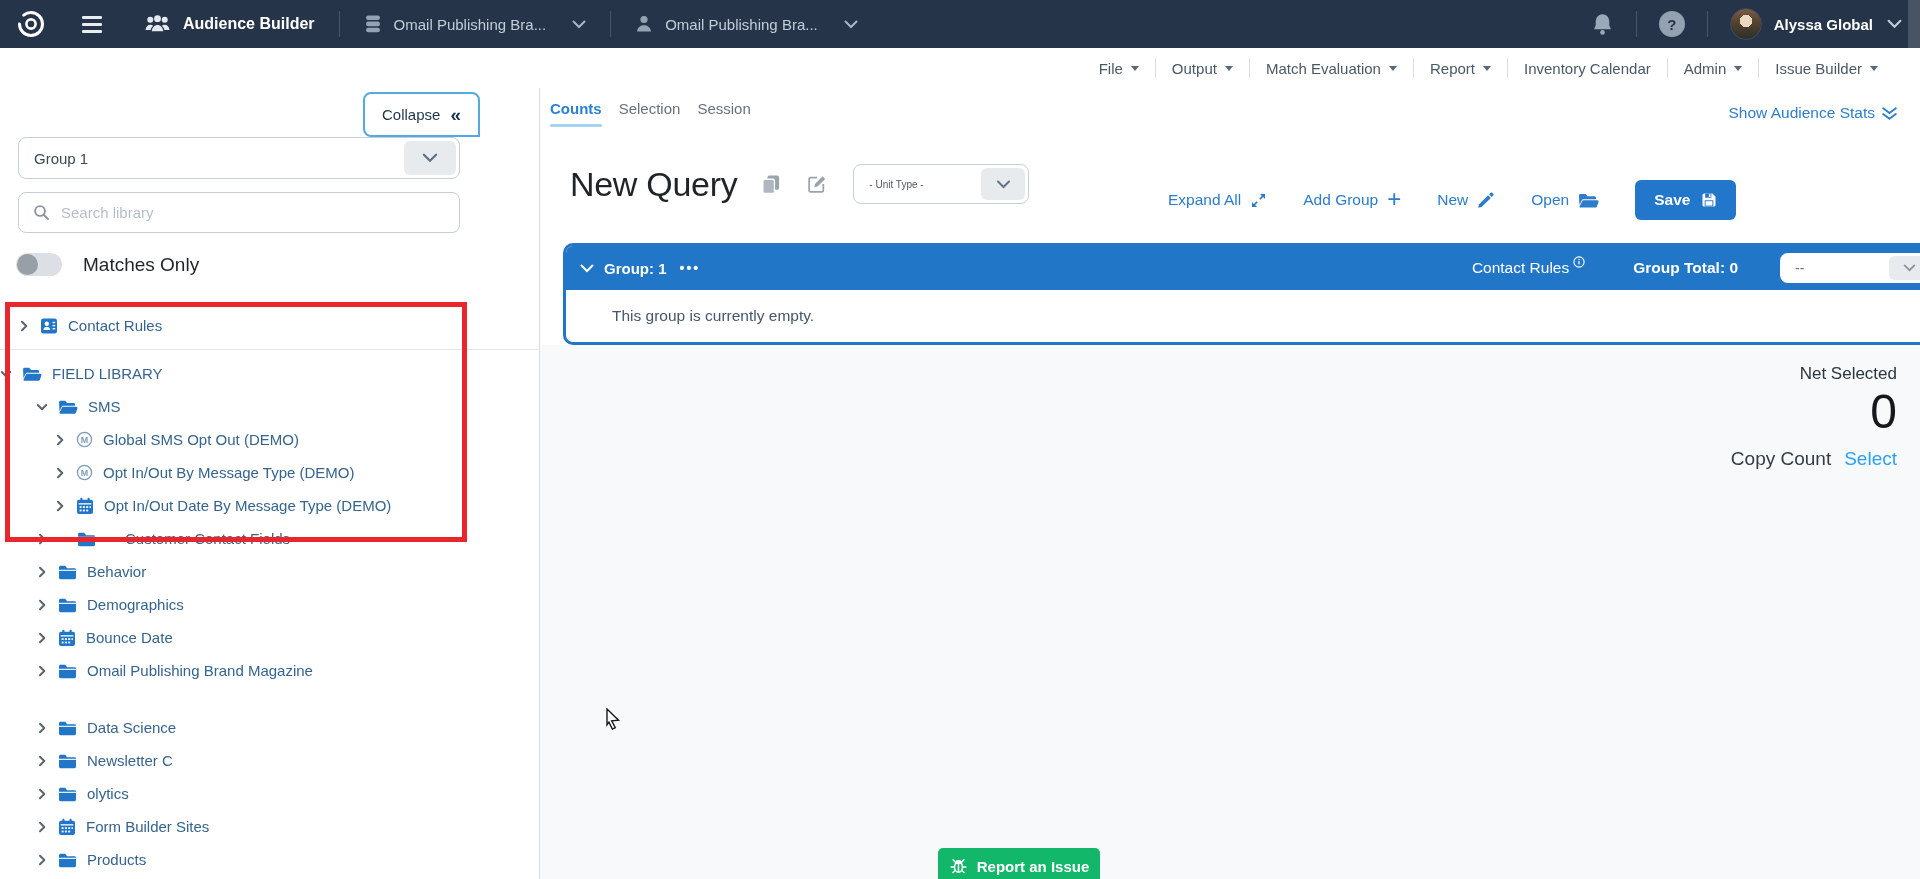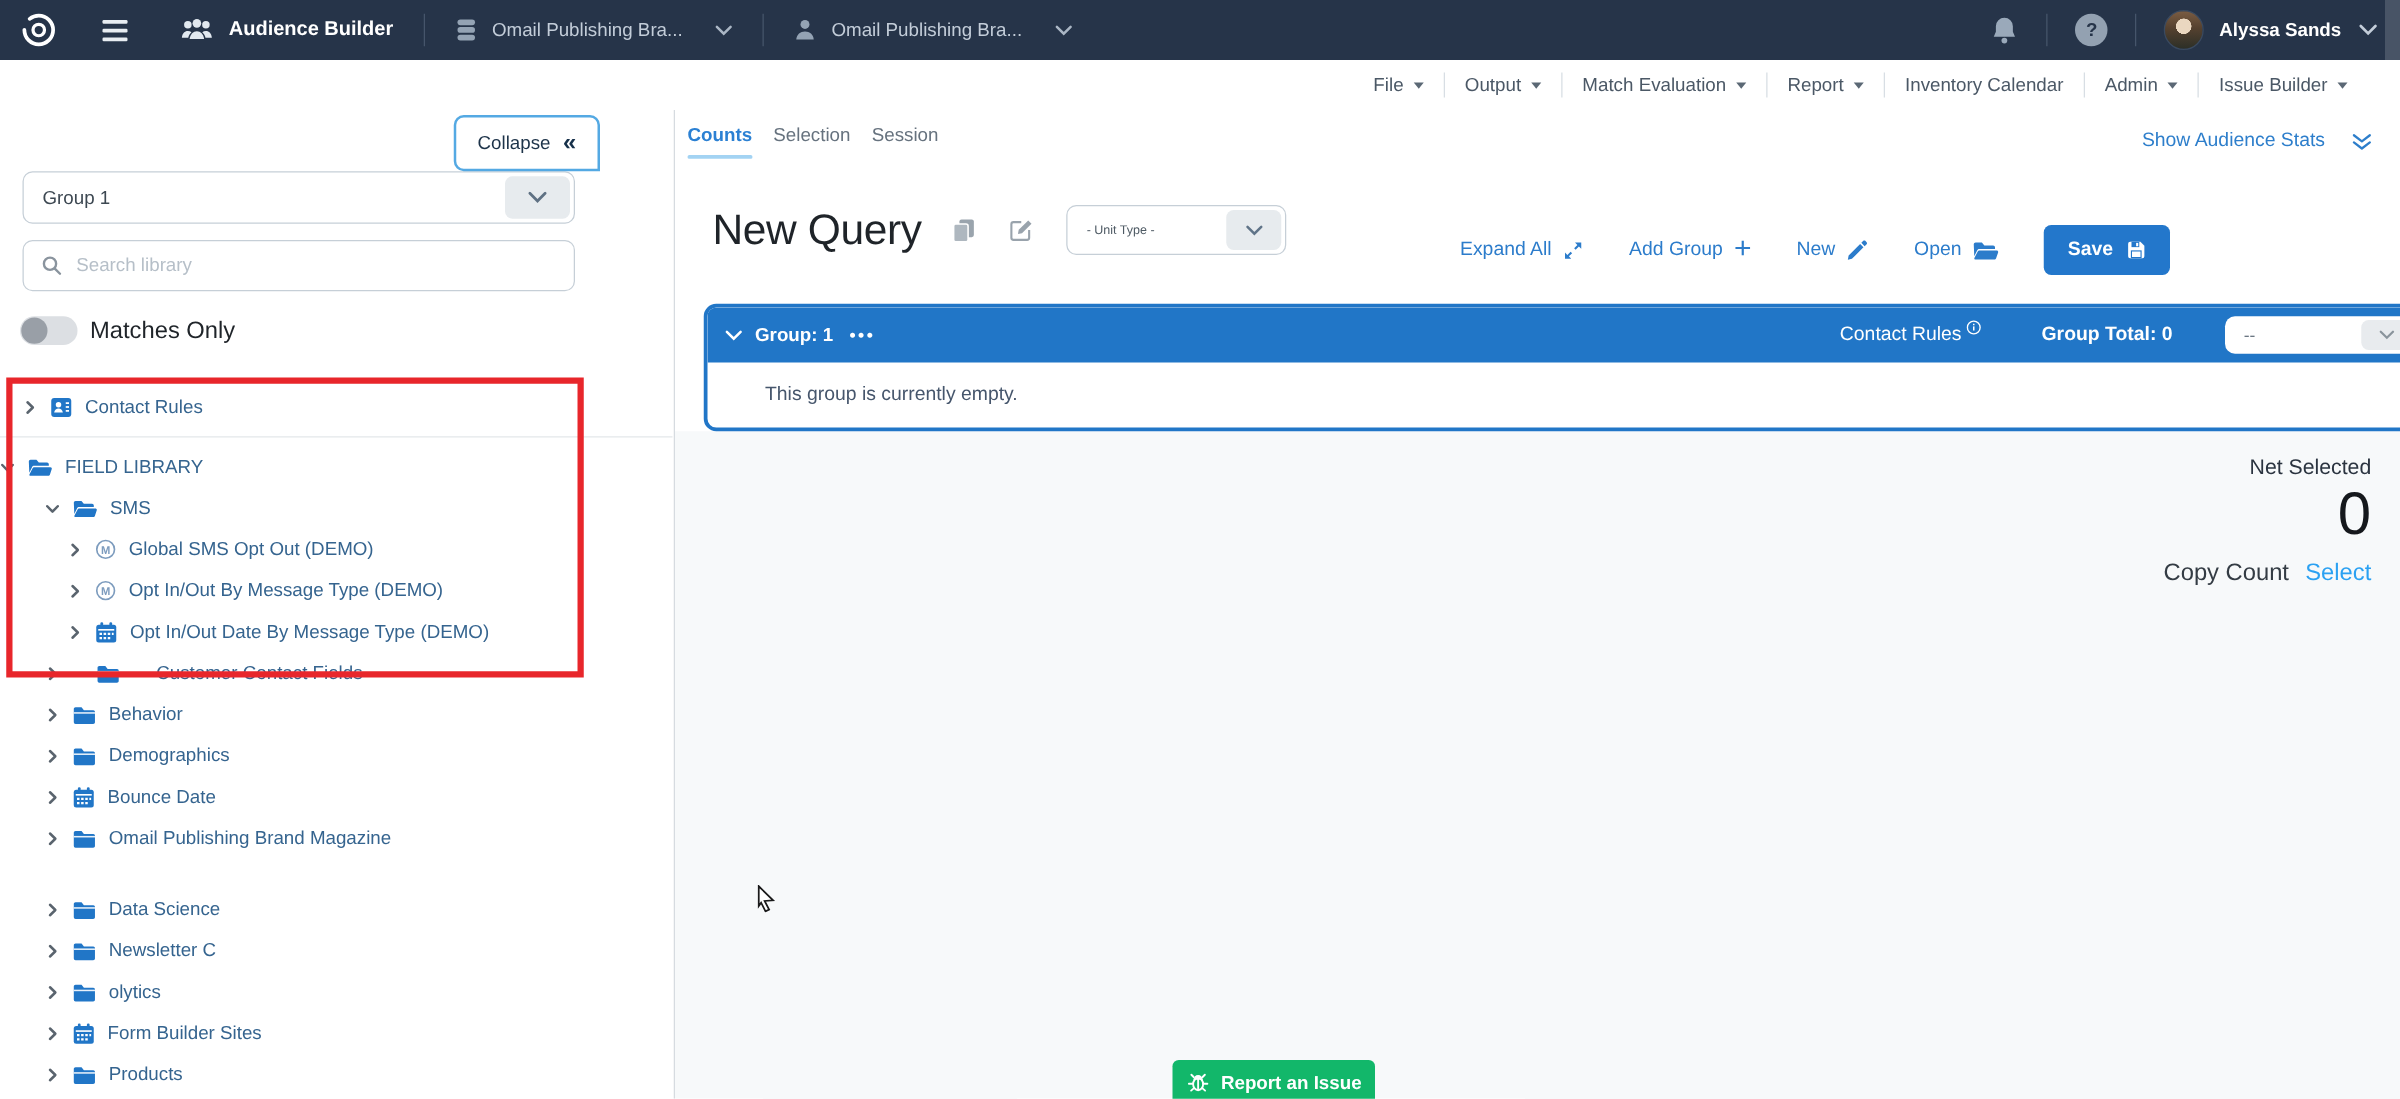--- a/index.html
+++ b/index.html
@@ -42,39 +42,39 @@
   .collapse-btn { position:absolute; top:4px; left:363px; width:117px; height:45px; background:#fff; border:2px solid #54a9e3; border-radius:8px 8px 0 8px; display:flex; align-items:center; justify-content:center; gap:10px; font-size:15px; color:#1d3349; cursor:pointer; z-index:3; }
   .collapse-btn .dbl-chev { font-size:19px; font-weight:700; color:#16304a; line-height:1; }
   .combo { border:1px solid #c6cfd7; border-radius:8px; background:#fff; display:flex; align-items:center; overflow:hidden; cursor:pointer; }
   .combo .combo-text { flex:1; padding-left:15px; font-size:15px; color:#3d4852; white-space:nowrap; }
   .combo .combo-btn { background:#e7ebee; border-radius:6px; display:flex; align-items:center; justify-content:center; margin:3px; flex:none; }
   .group-select { position:absolute; left:18px; top:49px; width:442px; height:42px; }
   .group-select .combo-btn { width:52px; height:34px; }
   .search-box { position:absolute; left:18px; top:104px; width:442px; height:41px; border:1px solid #c6cfd7; border-radius:8px; display:flex; align-items:center; padding:0 14px; gap:11px; background:#fff; }
   .search-box input { border:none; outline:none; flex:1; font-size:15px; font-family:inherit; color:#3d4852; background:transparent; }
   .search-box input::placeholder { color:#b6bfc8; }
-  .toggle-row { position:absolute; left:16px; top:165px; display:flex; align-items:center; gap:10px; }
+  .toggle-row { position:absolute; left:16px; top:165px; display:flex; align-items:center; gap:21px; }
   .toggle { width:46px; height:23px; border-radius:12px; background:#dcdfe3; position:relative; cursor:pointer; }
   .toggle .knob { position:absolute; left:1px; top:1px; width:21px; height:21px; border-radius:50%; background:#999fa7; }
   .toggle-label { font-size:19px; color:#1f2429; font-weight:500; }
 
   .tree { position:absolute; left:0; top:221px; right:1px; z-index:1; }
   .tree-row { height:33px; display:flex; align-items:center; gap:10px; font-size:15px; color:#35648f; cursor:pointer; white-space:nowrap; }
   .tree-row .t-chev { flex:none; display:flex; }
   .tree-row .t-icon { flex:none; display:flex; }
   .tree-divider { height:1px; background:#e3e7ea; margin:7px 0; }
   .redbox { position:absolute; left:5px; top:214px; width:462px; height:240px; border:5px solid #e8262b; z-index:6; pointer-events:none; }
 
   
   .lower-bg { position:absolute; left:0; right:0; top:257px; bottom:0; background:#f7f9fa; }
   .tabs { position:absolute; left:10px; top:12px; display:flex; gap:17px; z-index:1; }
   .tab { font-size:15px; color:#66727e; padding-bottom:10px; position:relative; cursor:pointer; }
   .tab.active { color:#2b80d3; font-weight:700; }
   .tab.active::after { content:""; position:absolute; left:0; right:0; bottom:0; height:3px; background:#a3d3f3; border-radius:2px; }
-  .show-stats { position:absolute; right:22px; top:16px; display:flex; align-items:center; gap:21px; color:#2d7ecb; font-size:15.5px; cursor:pointer; z-index:1; }
+  .show-stats { position:absolute; right:22px; top:16px; display:flex; align-items:center; gap:6px; color:#2d7ecb; font-size:15.5px; cursor:pointer; z-index:1; }
 
   .query-row { position:absolute; left:30px; top:76px; display:flex; align-items:center; z-index:1; }
   .query-title { font-size:34px; font-weight:400; color:#1f2429; letter-spacing:-.3px; }
   .icon-btn { cursor:pointer; display:flex; }
   .copy-btn { margin-left:24px; }
   .edit-btn { margin-left:26px; }
   .unit-select { width:176px; height:40px; margin-left:26px; }
   .unit-select .combo-text { font-size:10px; color:#4e5a64; }
   .unit-select .combo-btn { width:44px; height:32px; }
 
@@ -172,21 +172,21 @@
     <span class="tb-icon-btn">
       <svg width="23" height="25" viewBox="0 0 23 25" fill="#9aa9ba">
         <path d="M11.5 2.2a6.8 6.8 0 0 0-6.8 6.8v4.4L3 17.3h17l-1.7-3.9V9A6.8 6.8 0 0 0 11.5 2.2z"></path>
         <circle cx="11.5" cy="20.4" r="2.3"></circle>
       </svg>
     </span>
     <span class="tb-sep" style="margin:0 22px;"></span>
     <span class="help-circle">?</span>
     <span class="tb-sep" style="margin:0 22px;"></span>
     <span class="avatar"></span>
-    <span class="user-name">Alyssa Sands</span>
+    <span class="user-name">Alyssa Global</span>
     <span>
       <svg width="15" height="10" viewBox="0 0 14 9" fill="none" stroke="#c3cdd9" stroke-width="2" stroke-linecap="round">
           <path d="M1.5 1.5L7 7l5.5-5.5"></path>
         </svg>
     </span>
   </div>
   <span class="tb-scroll"></span>
 </header>
 
 <nav class="menubar" id="menubar">

